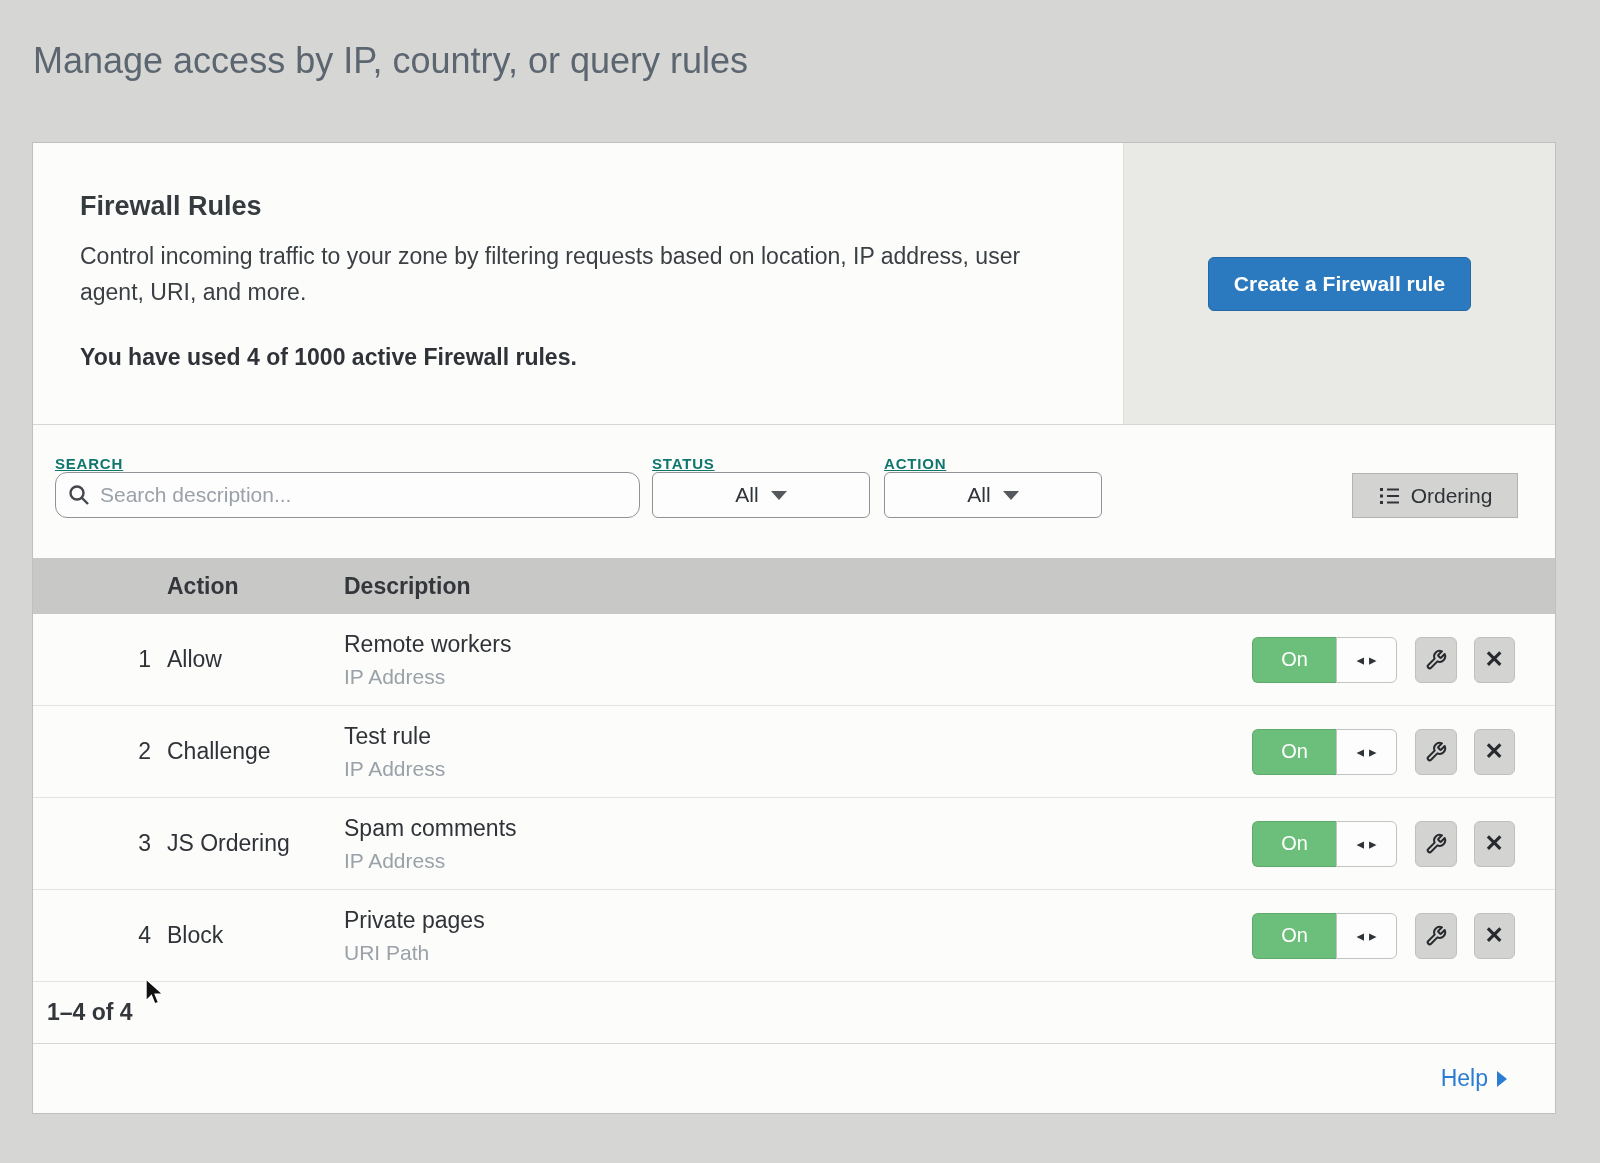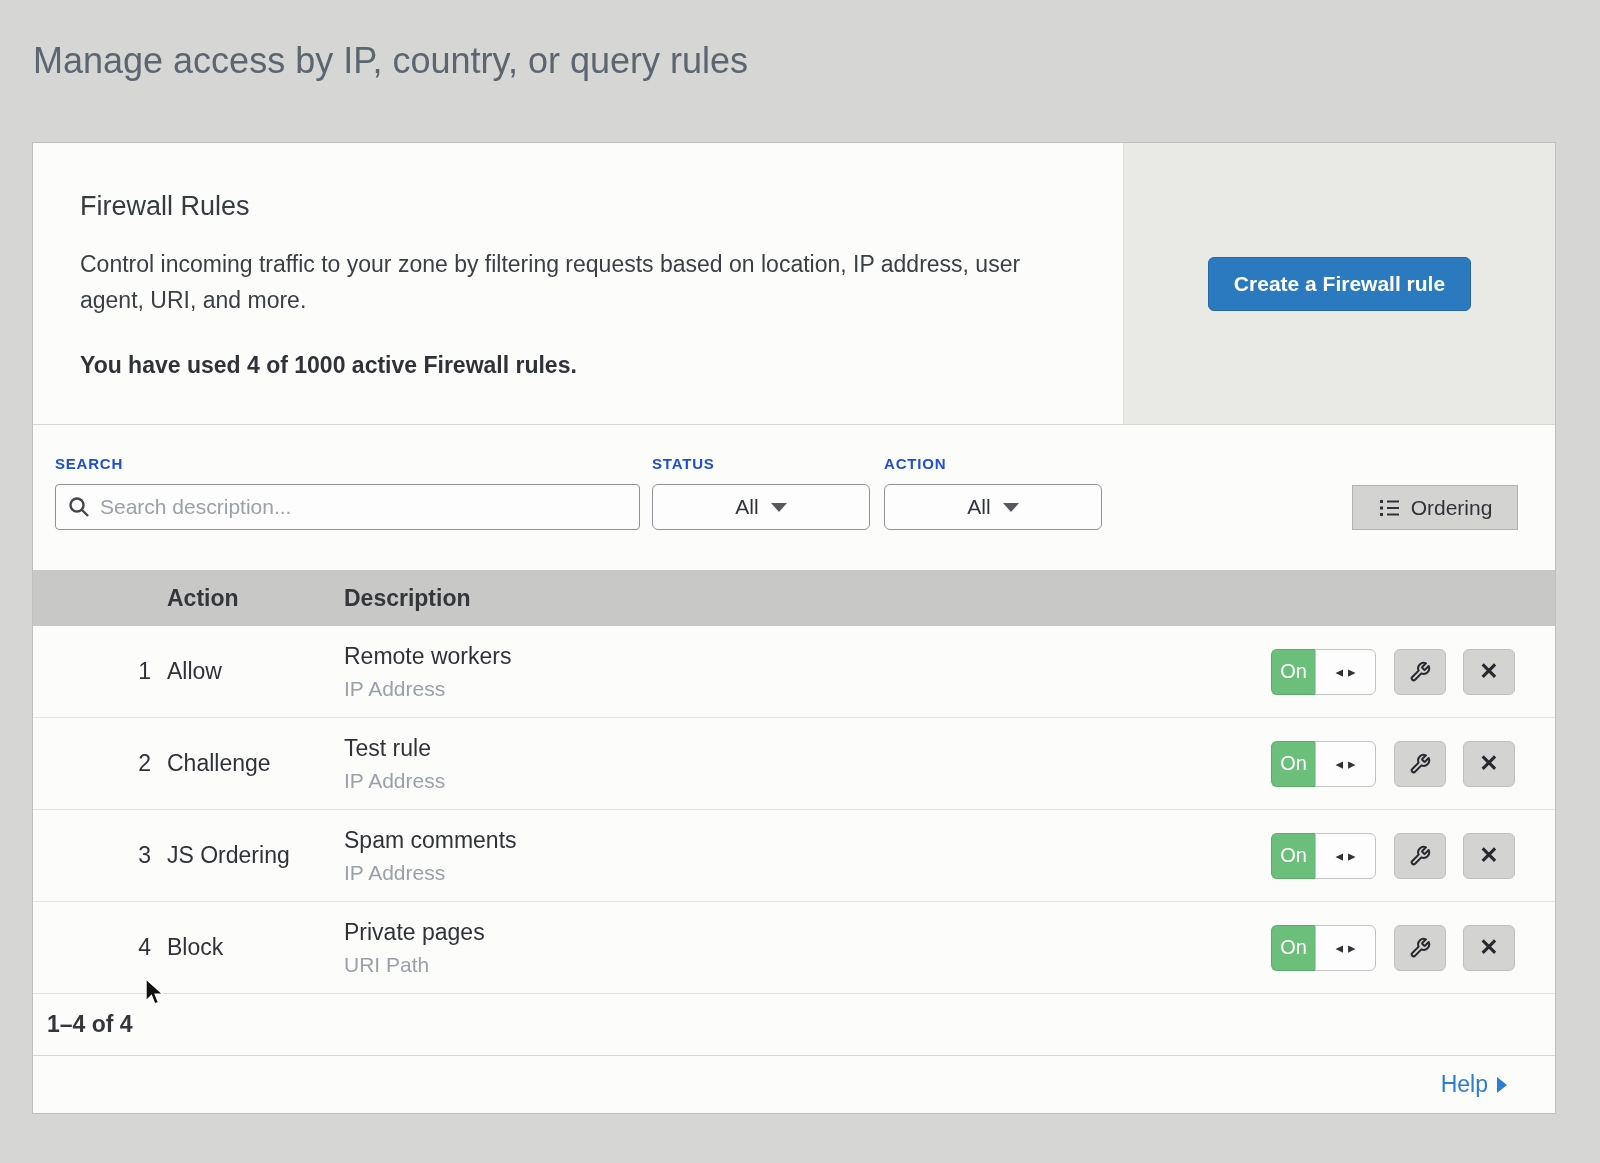--- a/index.html
+++ b/index.html
@@ -18,40 +18,40 @@
 
   
   .card {
     position: absolute; left: 33px; top: 143px; width: 1522px; height: 970px;
     background: #fcfcfb;
     box-shadow: 0 0 0 1px rgba(0,0,0,0.10);
     display: flex; flex-direction: column;
   }
   .card-top { display: flex; height: 282px; border-bottom: 1px solid #d6d6d3; }
   .card-top-left { flex: 1; padding: 48px 50px 0 47px; background: #fcfcfb; }
-  .card-heading { font-size: 27px; font-weight: normal; color: #363b40; margin-bottom: 24px; }
+  .card-heading { font-size: 27px; font-weight: bold; color: #363b40; margin-bottom: 16px; }
   .card-desc { font-size: 23px; line-height: 1.58; color: #3a3f44; max-width: 950px; }
   .card-usage { font-size: 23px; font-weight: bold; color: #2f3338; margin-top: 33px; }
   .card-top-right {
     width: 432px; background: #e9e9e6; border-left: 1px solid #dededb;
     display: flex; align-items: center; justify-content: center;
   }
   .create-btn {
     background: #2b7abf; color: #fff; border: 1px solid #2568a5; border-radius: 6px;
     font-size: 21px; font-weight: 600; padding: 14px 25px; cursor: pointer;
     font-family: "Liberation Sans", sans-serif;
   }
 
   
   .filters { display: flex; align-items: flex-end; padding: 30px 37px 40px 22px; }
   .filter-group { display: flex; flex-direction: column; }
-  .filter-label { font-size: 15px; font-weight: bold; letter-spacing: 0.8px; color: #1d4ed8; margin-bottom: 12px; }
+  .filter-label { font-size: 15px; font-weight: bold; letter-spacing: 0.8px; color: #0f766e; margin-bottom: 0; text-decoration: underline; }
   .search-wrap { position: relative; width: 585px; }
   .search-input {
-    width: 100%; height: 46px; border: 1px solid #8f9397; border-radius: 4px;
+    width: 100%; height: 46px; border: 1px solid #8f9397; border-radius: 12px;
     font-size: 21px; color: #30343a; padding: 0 14px 0 44px; background: #fdfdfd;
     font-family: "Liberation Sans", sans-serif;
   }
   .search-input::placeholder { color: #9aa1a8; }
   .search-icon { position: absolute; left: 12px; top: 11px; width: 24px; height: 24px; }
   .select-box {
     height: 46px; border: 1px solid #8f9397; border-radius: 6px; background: #fdfdfd;
     display: flex; align-items: center; justify-content: center;
     font-size: 21px; color: #30343a; padding: 0 16px; cursor: pointer;
   }
@@ -74,21 +74,21 @@
   .table-header { background: #c8c8c6; height: 56px; }
   .th { font-size: 23px; font-weight: bold; color: #33373c; }
   .rule-row { height: 92px; border-bottom: 1px solid #e3e3e1; background: #fcfcfb; }
   .row-num { font-size: 23px; color: #2f3338; text-align: right; padding-right: 16px; }
   .row-action { font-size: 23px; color: #2f3338; }
   .row-desc-title { font-size: 23px; color: #2f3338; margin-bottom: 7px; }
   .row-desc-sub { font-size: 21px; color: #9aa1a8; }
   .row-controls { display: flex; align-items: center; justify-content: flex-end; padding-right: 40px; }
   .toggle-seg { display: flex; height: 46px; }
   .toggle-on {
-    width: 44px; background: #6cbf7b; color: #fff; font-size: 20px;
+    width: 84px; background: #6cbf7b; color: #fff; font-size: 20px;
     display: flex; align-items: center; justify-content: center;
     border-radius: 6px 0 0 6px; border: 1px solid #5cab6b; border-right: none; cursor: pointer;
   }
   .toggle-arrows {
     width: 61px; background: #fdfdfd; border: 1px solid #c3c3c1; border-radius: 0 6px 6px 0;
     display: flex; align-items: center; justify-content: center; gap: 5px; cursor: pointer;
   }
   .toggle-arrows span { font-size: 15px; color: #2f3338; line-height: 1; }
   .icon-btn {
     width: 52px; height: 46px; background: #d3d3d1; border: 1px solid #c0c0be; border-radius: 6px;

